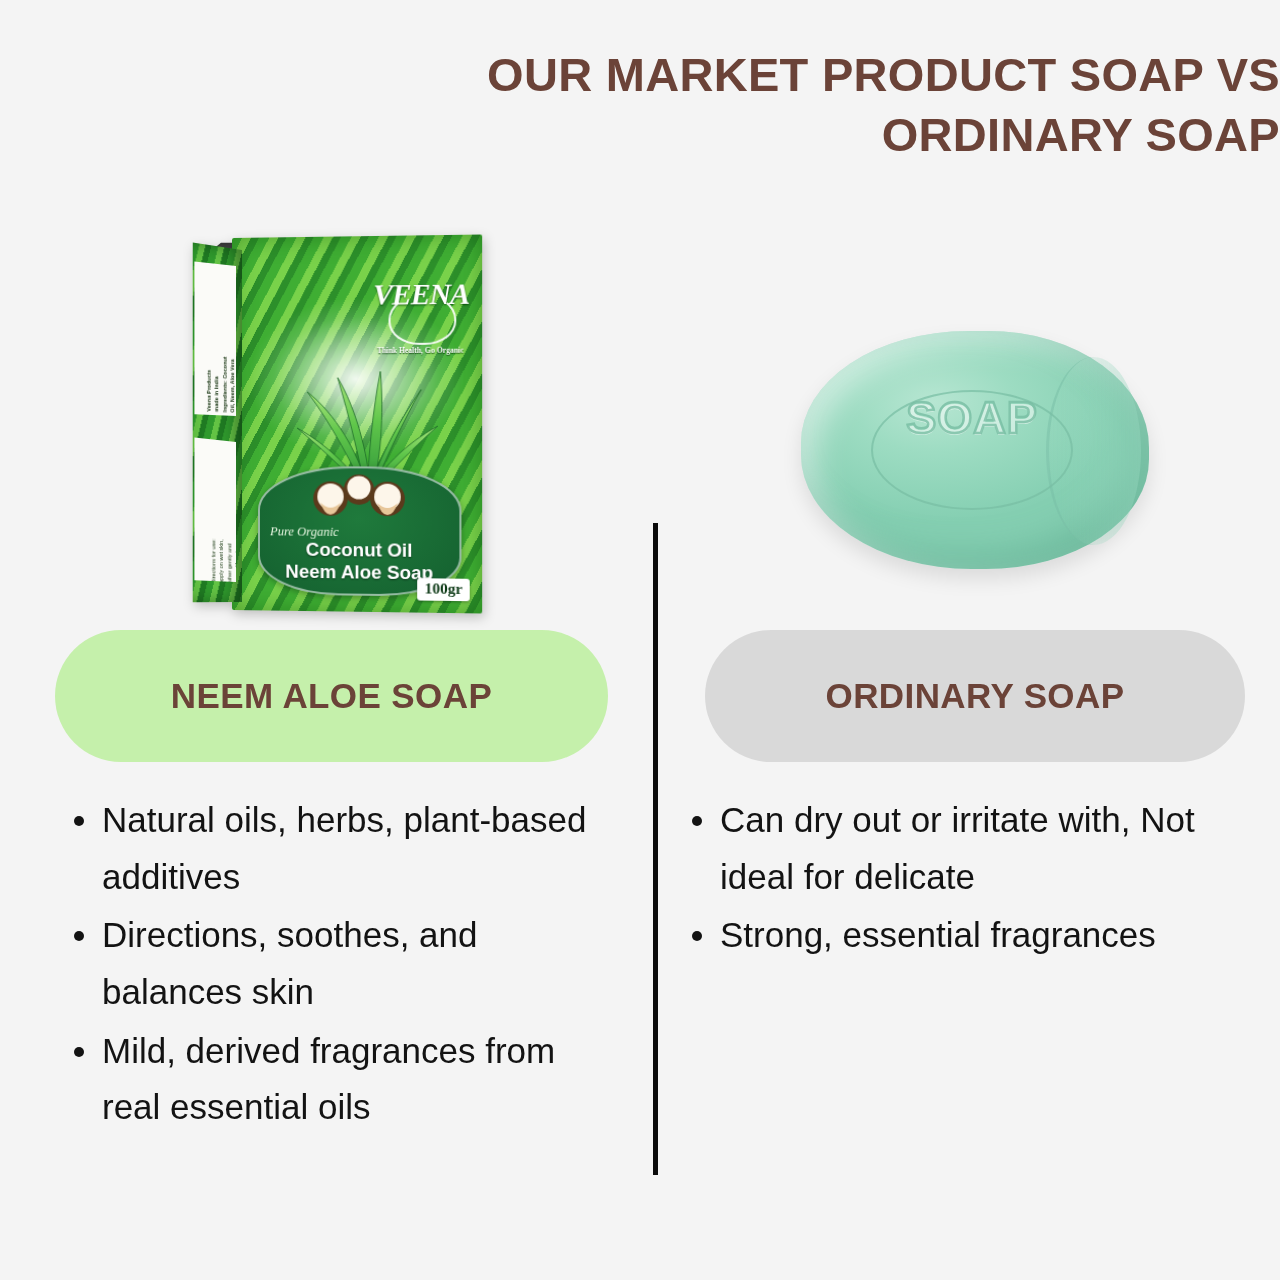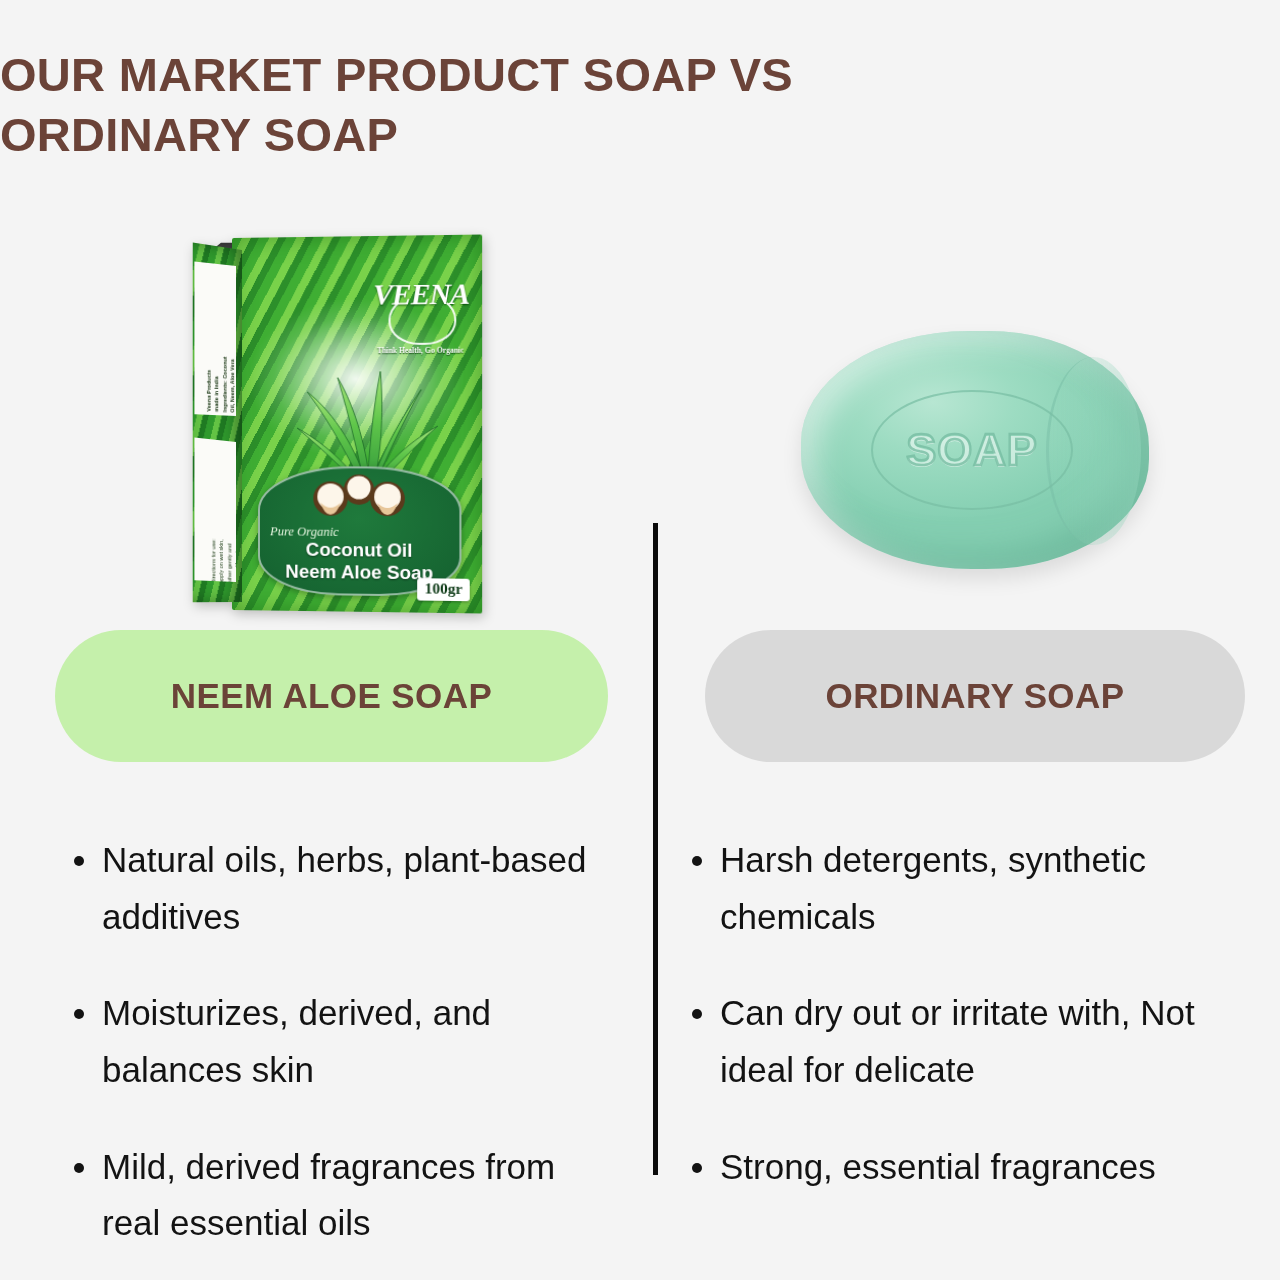--- a/index.html
+++ b/index.html
@@ -14,21 +14,21 @@
     overflow: hidden;
     position: relative;
   }
 
   
   .title {
     position: absolute;
     top: 45px;
     left: 0;
     width: 1280px;
-    text-align: left;
+    text-align: right;
     color: #6b4338;
     font-family: "Liberation Sans", sans-serif;
     font-weight: bold;
     font-size: 47px;
     line-height: 1.28;
     letter-spacing: 0.3px;
   }
   .title .line2 { display: block; }
 
   
@@ -260,21 +260,20 @@
     background: linear-gradient(90deg, rgba(255,255,255,0.0), rgba(150,215,190,0.45));
   }
   .soap-emboss {
     position: absolute;
     left: 50%; top: 50%;
     width: 198px; height: 116px;
     margin-left: -104px; margin-top: -60px;
     border: 2.5px solid rgba(120,190,163,0.72);
     border-radius: 50%;
     display: flex;
-    align-items: center;
     justify-content: center;
   }
   .soap-text {
     font-family: "Liberation Sans", sans-serif;
     font-weight: bold;
     font-size: 45px;
     letter-spacing: 1px;
     color: rgba(131,199,172,0.0);
     -webkit-text-stroke: 2.5px rgba(118,189,162,0.78);
     text-shadow: 0 1.5px 0 rgba(255,255,255,0.5);
@@ -309,21 +308,20 @@
     font-size: 35px;
     line-height: 1.62;
     font-family: "Liberation Sans", sans-serif;
   }
   .bullets-left  { left: 62px; width: 556px; }
   .bullets-right { left: 680px; width: 560px; }
   .bullets li {
     position: relative;
     padding-left: 40px;
     margin-bottom: 2px;
-    margin-top: 40px;
   }
   .bullets li::before {
     content: "";
     position: absolute;
     left: 12px;
     top: 24px;
     width: 10px; height: 10px;
     border-radius: 50%;
     background: #131313;
   }
@@ -414,21 +412,21 @@
         </div>
       </div>
     </div>
 
     <div class="pill pill-left">
       <span>NEEM ALOE SOAP</span>
     </div>
 
     <ul class="bullets bullets-left">
       <li>Natural oils, herbs, plant-based additives</li>
-      <li>Moisturizes, derived, and balances skin</li>
+      <li>Directions, soothes, and balances skin</li>
       <li>Mild, derived fragrances from real essential oils</li>
     </ul>
   </div>
 
   <div class="col col-right">
 
     <div class="media">
       <div class="soap-wrap">
         <div class="soap-bar">
           <div class="soap-rim"></div>
@@ -437,19 +435,18 @@
           </div>
         </div>
       </div>
     </div>
 
     <div class="pill pill-right">
       <span>ORDINARY SOAP</span>
     </div>
 
     <ul class="bullets bullets-right" style="left:40px; width:560px;">
-      <li>Harsh detergents, synthetic chemicals</li>
       <li>Can dry out or irritate with, Not ideal for delicate</li>
       <li>Strong, essential fragrances</li>
     </ul>
   </div>
 
 </div>
 
 </body></html>

